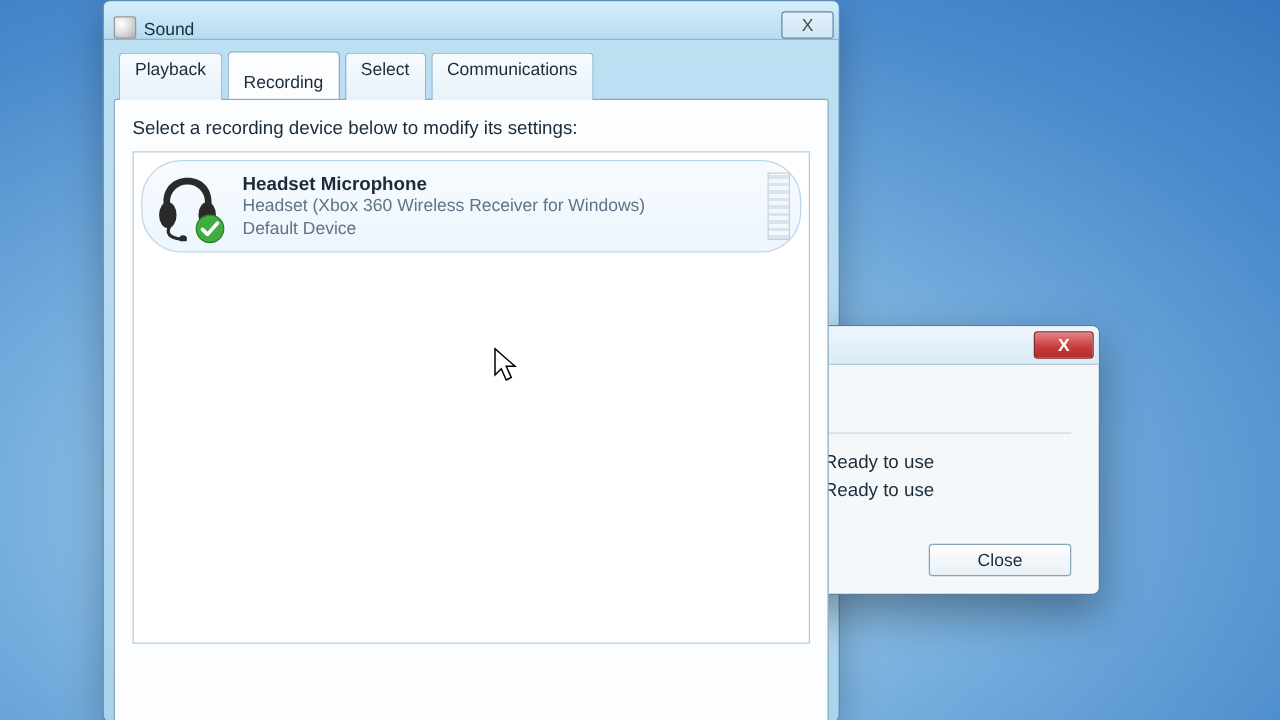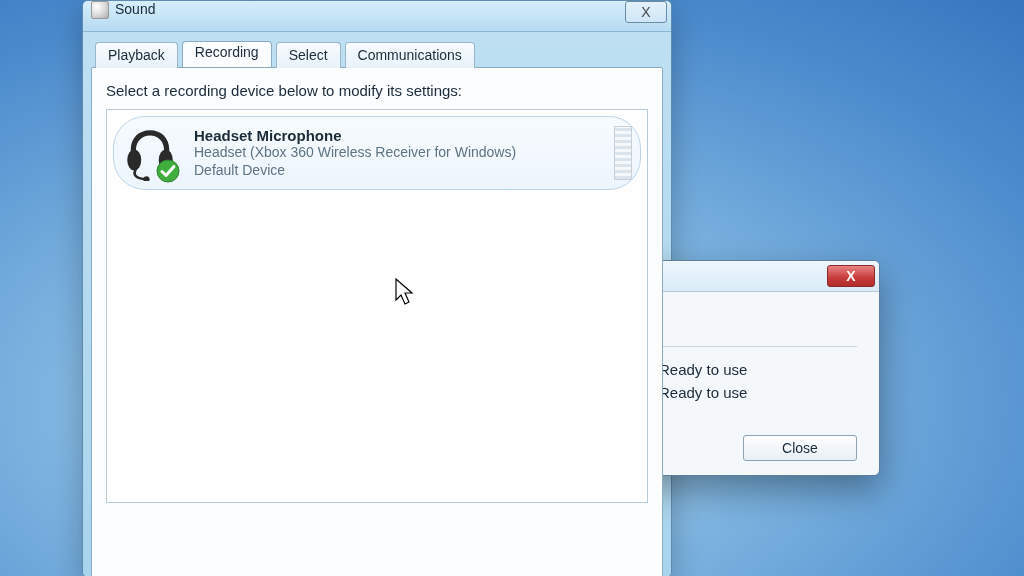--- a/index.html
+++ b/index.html
@@ -27,21 +27,21 @@
     height: 576px;
     background: linear-gradient(#bfe0f3, #a9d4ee);
     border: 1px solid #5e8cb0;
     border-radius: 6px;
     box-shadow: 0 10px 30px rgba(0,0,0,.25);
     overflow: hidden;
   }
   .win-sound .titlebar {
     height: 30px;
     display: flex;
-    align-items: flex-start;
+    align-items: flex-end;
     padding: 0 4px 0 8px;
     background: linear-gradient(#d6eefb, #b6dbf2);
     border-bottom: 1px solid #8cb7d4;
   }
   .win-sound .titlebar .title-icon {
     width: 16px; height: 16px; margin-right: 6px;
     background: radial-gradient(circle at 30% 30%, #fff 0%, #ddd 50%, #aaa 100%);
     border: 1px solid #999;
     border-radius: 2px;
   }
@@ -81,21 +81,21 @@
     color: #1b2b3a;
     margin-right: 2px;
     font-size: 14px;
     position: relative;
     top: 1px;
   }
   .tab.active {
     background: #fbfdff;
     border-color: #8ba9bf;
     top: 0;
-    padding-top: 2px;
+    padding-top: 15px;
     padding-bottom: 6px;
     z-index: 3;
   }
   .tab-panel {
     border: 1px solid #8ba9bf;
     background: #fbfdff;
     border-radius: 2px;
     position: relative;
     padding: 14px 14px 50px 14px;
     min-height: 480px;

